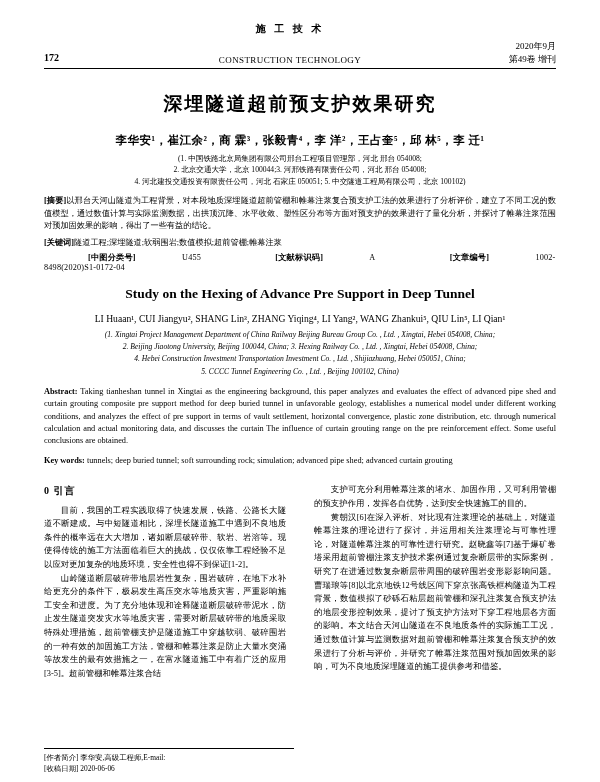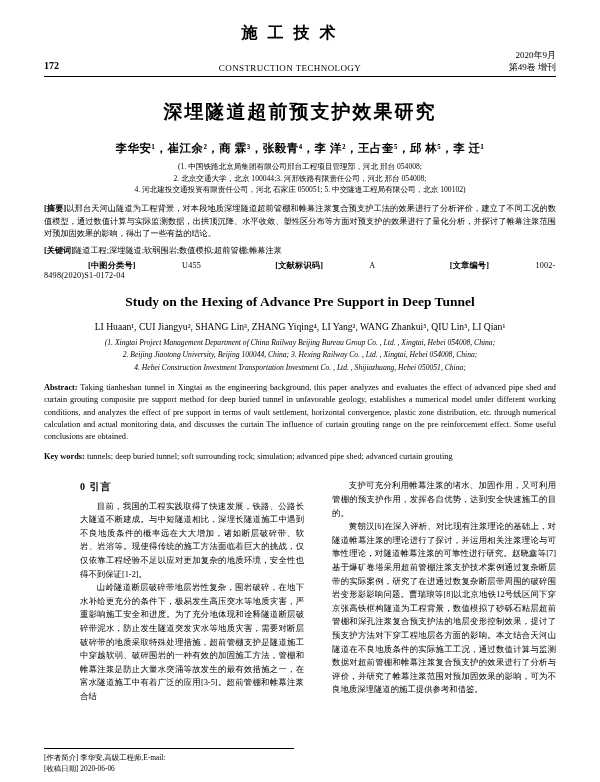--- a/index.html
+++ b/index.html
@@ -34,21 +34,21 @@
     width: 90px;
     font-size: 10px;
     font-weight: bold;
     padding-bottom: 1px;
   }
   .header-center {
     text-align: center;
     flex: 1;
   }
   .header-center .cn {
-    font-size: 16px;
+    font-size: 10px;
     letter-spacing: 3px;
     font-weight: bold;
   }
   .header-center .en {
     font-size: 9px;
     letter-spacing: 0.4px;
     margin-top: 18px;
   }
   .header-right {
     width: 110px;
@@ -135,21 +135,20 @@
     line-height: 1.5;
     text-align: justify;
     margin-top: 7px;
   }
   .kw-en b { font-weight: bold; }
   
   .cols {
     display: flex;
     margin-top: 16px;
     gap: 28px;
-    margin-left: 36px;
   }
   .col {
     width: 246px;
     font-size: 8.4px;
     line-height: 1.62;
     text-align: justify;
   }
   .sec-head {
     font-size: 10px;
     font-weight: bold;
@@ -214,20 +213,21 @@
     <span><b>[文章编号]</b> <span>1002-8498(2020)S1-0172-04</span></span>
   </div>
 
   <div class="title-en">Study on the Hexing of Advance Pre Support in Deep Tunnel</div>
   <div class="authors-en">LI Huaan¹, CUI Jiangyu², SHANG Lin³, ZHANG Yiqing⁴, LI Yang², WANG Zhankui⁵, QIU Lin⁵, LI Qian¹</div>
 
   <div class="affil-en">
     <div>(1.  Xingtai Project Management Department of China Railway Beijing Bureau Group Co. , Ltd. , Xingtai, Hebei  054008, China;</div>
     <div>2.  Beijing Jiaotong University, Beijing  100044, China; 3. Hexing Railway Co. , Ltd. , Xingtai, Hebei  054008, China;</div>
     <div>4. Hebei Construction Investment Transportation Investment Co. , Ltd. , Shijiazhuang, Hebei  050051, China;</div>
+    <div>5. CCCC Tunnel Engineering Co. , Ltd. , Beijing  100102, China)</div>
   </div>
 
   <div class="abs-en">
     <b>Abstract:</b> <span>Taking tianheshan tunnel in Xingtai as the engineering background, this paper analyzes and evaluates the effect of advanced pipe shed and curtain grouting composite pre support method for deep buried tunnel in unfavorable geology, establishes a numerical model under different working conditions, and analyzes the effect of pre support in terms of vault settlement, horizontal convergence, plastic zone distribution, etc. through numerical calculation and actual monitoring data, and discusses the curtain The influence of curtain grouting range on the pre reinforcement effect. Some useful conclusions are obtained.</span>
   </div>
 
   <div class="kw-en">
     <b>Key words:</b> <span>tunnels; deep buried tunnel; soft surrounding rock; simulation; advanced pipe shed; advanced curtain grouting</span>
   </div>
 

